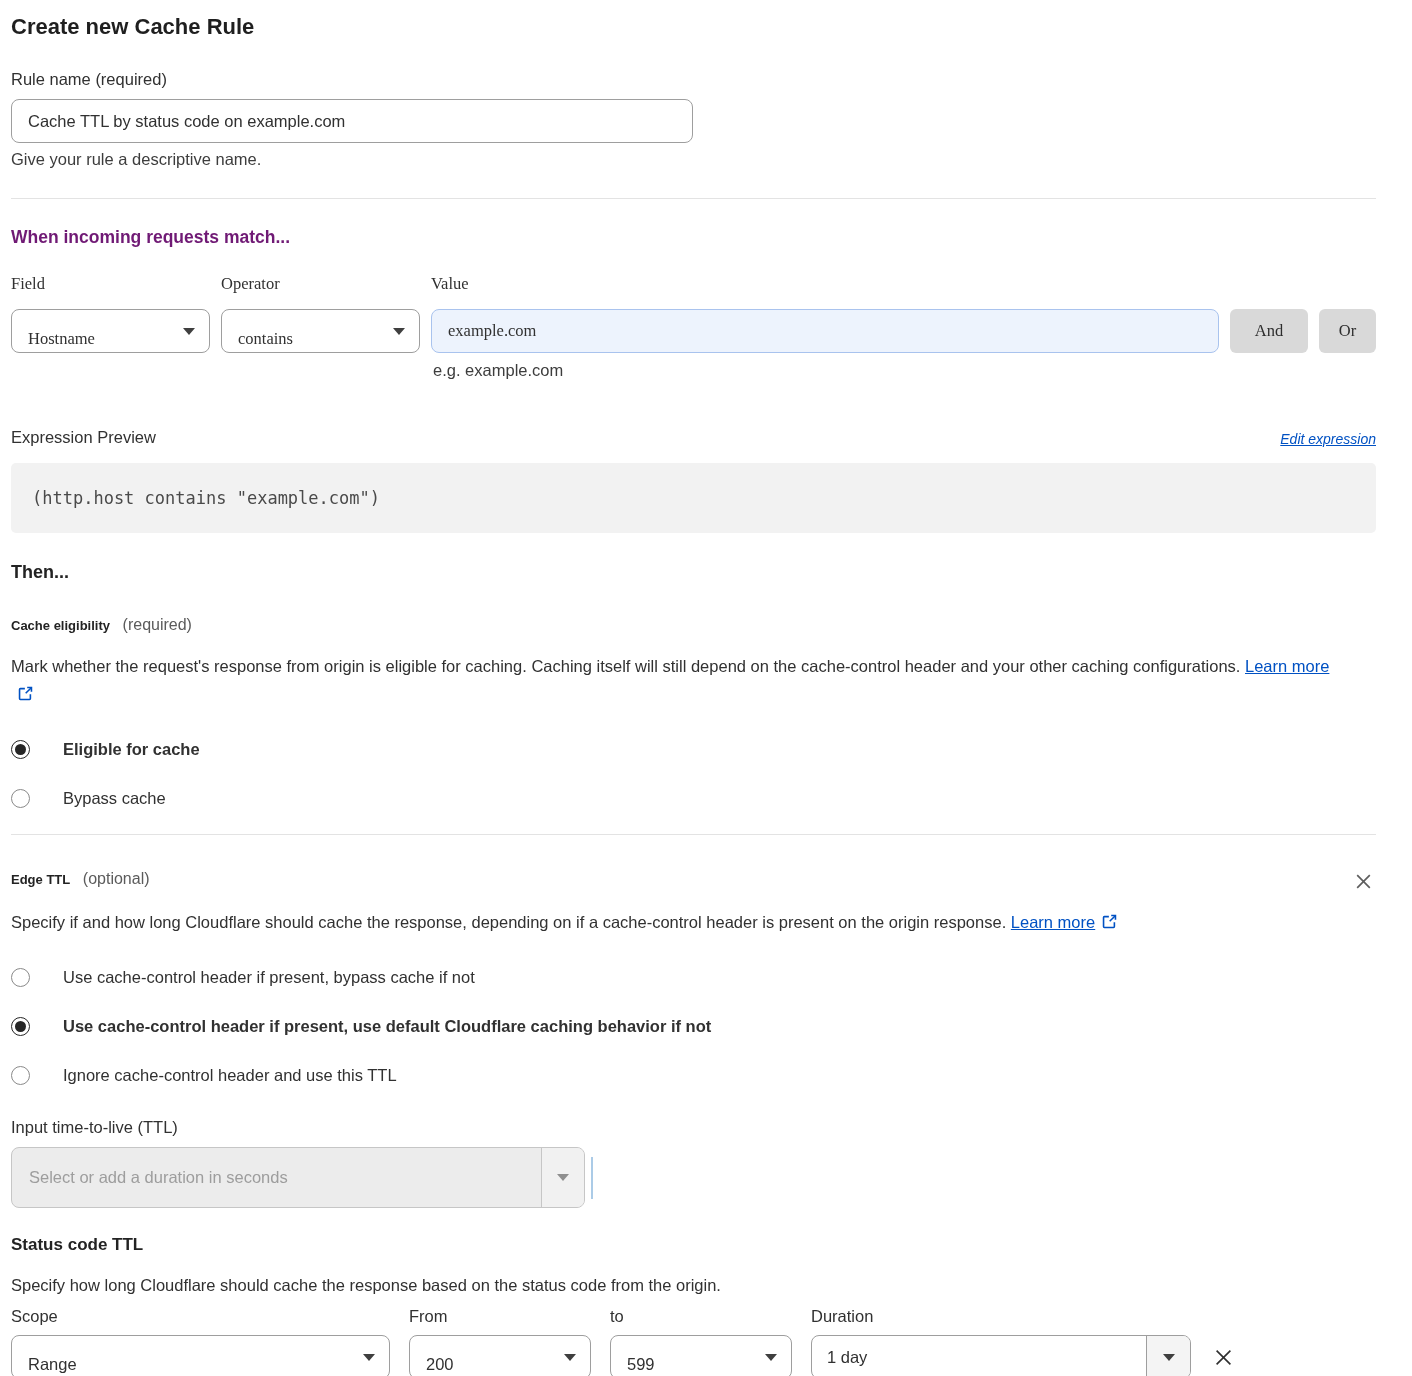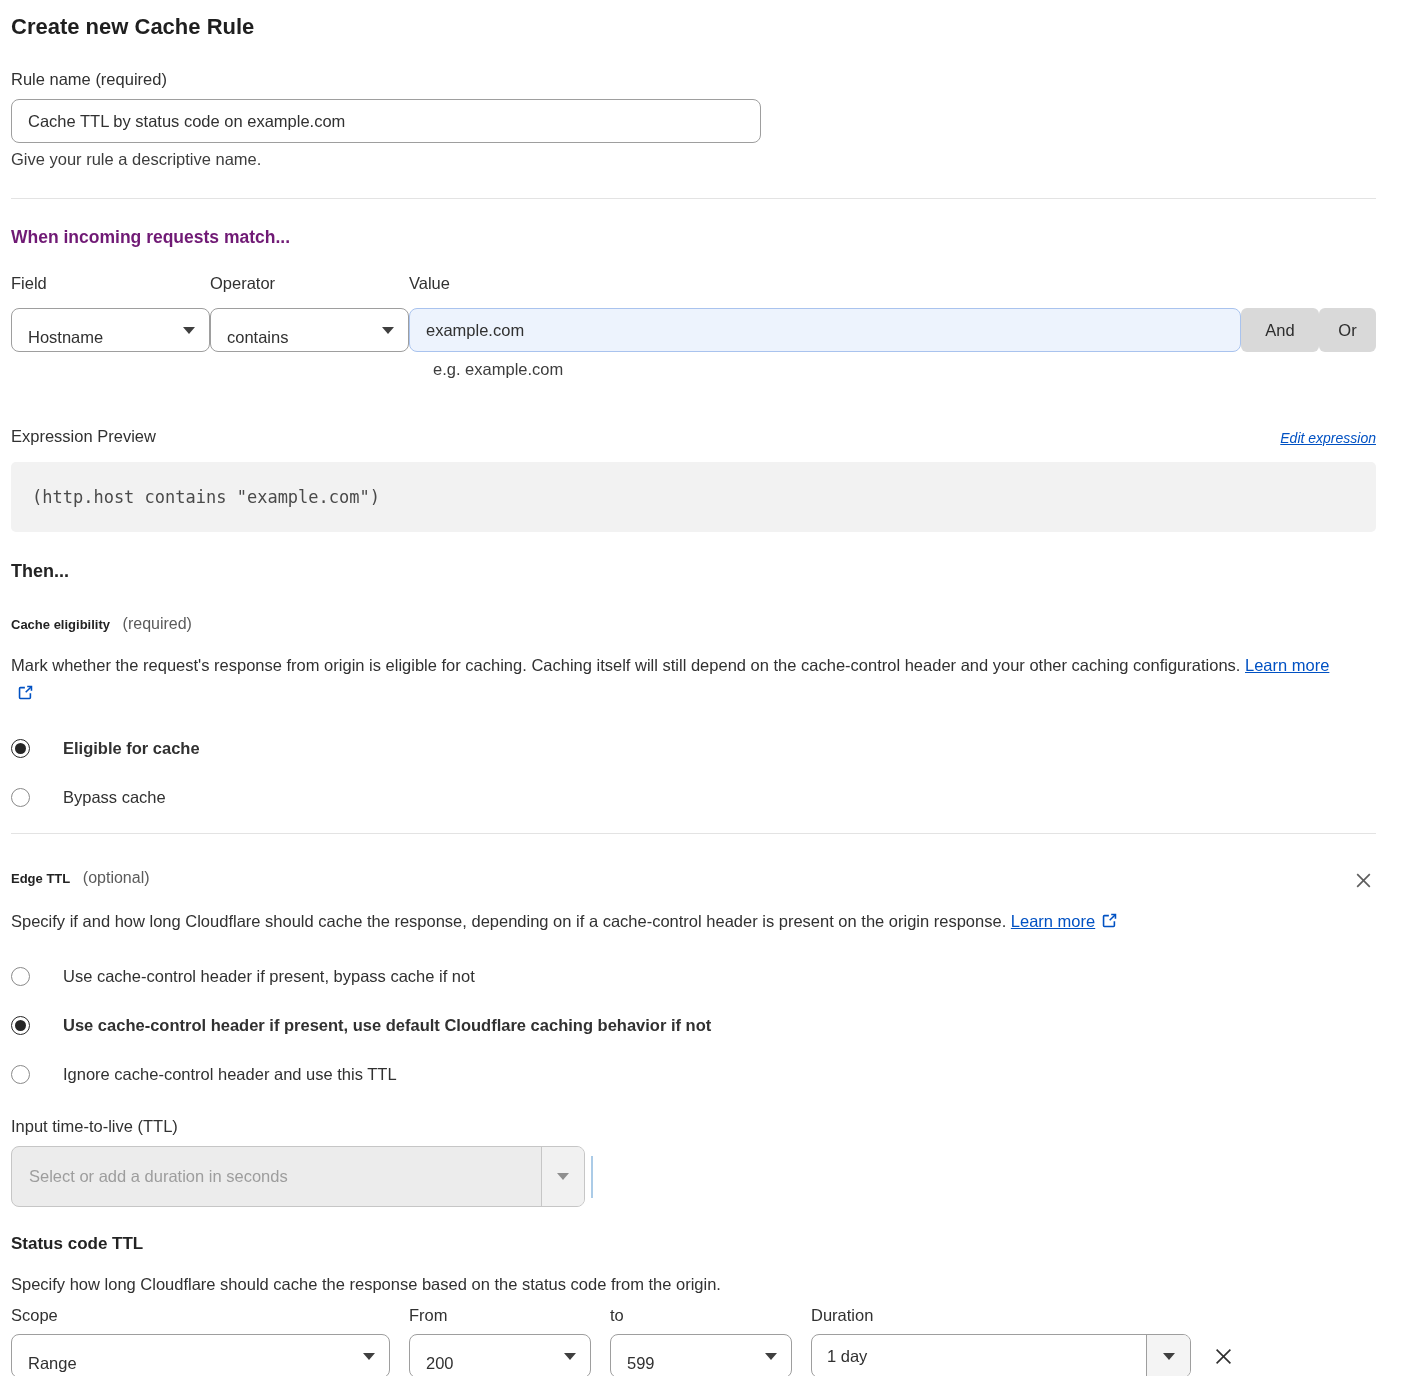--- a/index.html
+++ b/index.html
@@ -9,35 +9,35 @@
     font-family: "Liberation Sans", "DejaVu Sans", sans-serif;
     color: #313131;
     font-size: 16.5px;
   }
   .page { padding: 14px 36px 26px 11px; }
 
   h1.page-title { font-size: 22px; font-weight: 700; color: #1f1f1f; margin: 0 0 30px 0; }
 
   .field-label { font-size: 16.5px; color: #313131; margin-bottom: 10px; }
   .text-input {
-    width: 750px; height: 44px;
+    width: 682px; height: 44px;
     border: 1px solid #9e9e9e; border-radius: 8px;
     padding: 0 16px; font-size: 16.5px; color: #313131;
     font-family: inherit; background: #fff; outline: none;
   }
   .help-text { margin-top: 7px; font-size: 16.5px; color: #3d3d3d; }
 
   hr.divider { border: none; border-top: 1px solid #e3e3e3; margin: 29px 0 28px 0; }
 
   h2.section-heading { font-size: 17.5px; font-weight: 700; color: #701a75; margin: 0 0 26px 0; }
 
   .match-grid {
     display: grid;
     grid-template-columns: 199px 199px 1fr 78px 57px;
-    align-items: center;
+    column-gap: 11px; align-items: center; font-family: Liberation Serif, serif;
   }
   .match-grid.labels { margin-bottom: 15px; align-items: end; }
 
   .select-box {
     position: relative; height: 44px;
     border: 1px solid #9e9e9e; border-radius: 8px; background: #fff;
     display: flex; align-items: center; padding: 15px 34px 0 16px;
     cursor: pointer; color: #313131; font-size: 16.5px;
   }
   .select-box .caret {

